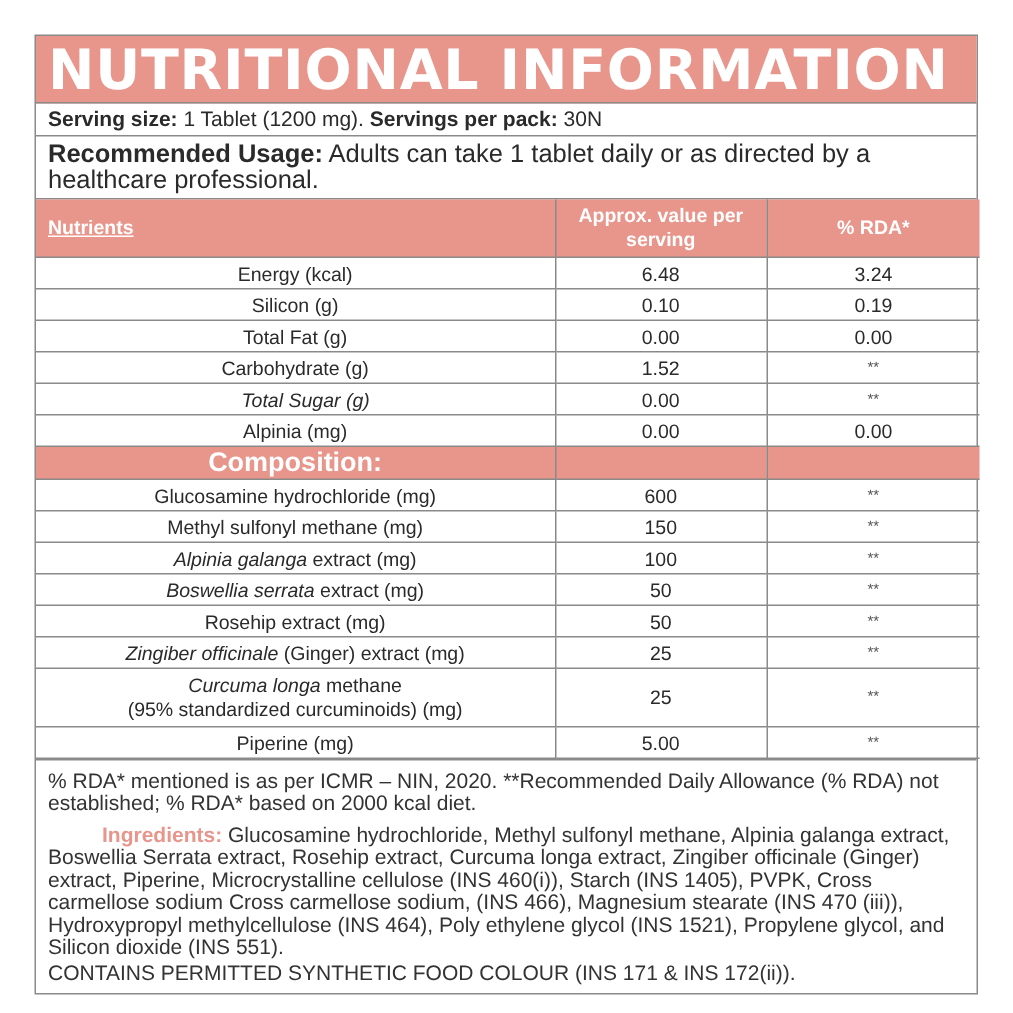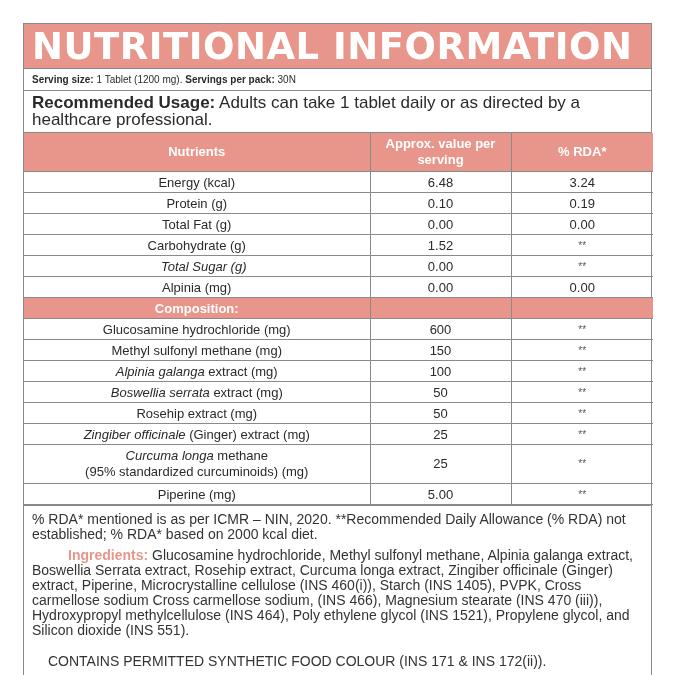--- a/index.html
+++ b/index.html
@@ -1,32 +1,32 @@
 <!DOCTYPE html>
 <html><head>
 <meta charset="utf-8">
 <style>
   html, body { margin:0; padding:0; background:#ffffff; }
   body { width:675px; height:675px; position:relative; font-family:"Liberation Sans", sans-serif; color:#2a2a2a; }
   .panel { position:absolute; left:23px; top:23px; width:629px; border:1.5px solid #8a8a8a; box-sizing:border-box; }
   .title { background:#e8958b; color:#ffffff; font-weight:bold; font-size:37px; letter-spacing:0.5px; height:44px; line-height:46px; padding-left:8px; white-space:nowrap; border-bottom:1.5px solid #8a8a8a; font-family:"DejaVu Sans", sans-serif; }
-  .serving { font-size:10px; height:21px; line-height:21px; padding-left:8px; border-bottom:1.5px solid #8a8a8a; }
+  .serving { font-size:14px; height:21px; line-height:21px; padding-left:8px; border-bottom:1.5px solid #8a8a8a; }
   .usage { font-size:17px; line-height:17px; padding:3px 8px 4px 8px; border-bottom:1.5px solid #8a8a8a; }
   b.lbl { font-weight:bold; }
   table { border-collapse:collapse; width:100%; table-layout:fixed; }
   td, th { border:1.5px solid #8a8a8a; font-size:13px; padding:0 8px; height:20px;text-align:center; }
   tr:first-child td, tr:first-child th { border-top:none; }
   td:first-child, th:first-child { border-left:none; }
   td:last-child, th:last-child { border-right:none; }
   th { background:#e8958b; color:#ffffff; font-weight:bold; }
   .hdr th { height:38px; line-height:16px; }
   .c { text-align:center; }
-  .l { text-align:center; }
+  .l { text-align:left;text-decoration:underline; }
   .indent { padding-left:22px;font-style:italic; }
-  .comp td { background:#e8958b; color:#ffffff; font-weight:bold; height:20px; font-size:13px; }
+  .comp td { background:#e8958b; color:#ffffff; font-weight:bold; height:20px; font-size:18px; }
   .tall td { height:38px; line-height:16px; }
   .star { font-size:10px; color:#555; }
   .notes { font-size:14px; line-height:15px; padding:6px 8px 6px 8px; color:#333; }
   .notes p { margin:0 0 6px 0; }
   .ing-label { color:#e8958b; font-weight:bold;padding-left:36px; }
 </style>
 </head>
 <body>
 
 <div class="panel">
@@ -51,21 +51,21 @@
       <th class="l">Nutrients</th>
       <th class="c">Approx. value per serving</th>
       <th class="c">% RDA*</th>
     </tr>
     <tr>
       <td>Energy (kcal)</td>
       <td class="c">6.48</td>
       <td class="c">3.24</td>
     </tr>
     <tr>
-      <td>Protein (g)</td>
+      <td>Silicon (g)</td>
       <td class="c">0.10</td>
       <td class="c">0.19</td>
     </tr>
     <tr>
       <td>Total Fat (g)</td>
       <td class="c">0.00</td>
       <td class="c">0.00</td>
     </tr>
     <tr>
       <td>Carbohydrate (g)</td>
@@ -128,15 +128,15 @@
       <td><i></i><span>Piperine (mg)</span></td>
       <td class="c">5.00</td>
       <td class="c star">**</td>
     </tr>
   </tbody>
     </table>
 
   <div class="notes" style="border-top:1.5px solid #8a8a8a;">
     <p>% RDA* mentioned is as per ICMR – NIN, 2020. **Recommended Daily Allowance (% RDA) not established; % RDA* based on 2000 kcal diet.</p>
     <p style="margin-bottom:2px;"><span class="ing-label">Ingredients:</span><span> Glucosamine hydrochloride, Methyl sulfonyl methane, Alpinia galanga extract, Boswellia Serrata extract, Rosehip extract, Curcuma longa extract, Zingiber officinale (Ginger) extract, Piperine, Microcrystalline cellulose (INS 460(i)), Starch (INS 1405), PVPK, Cross carmellose sodium Cross carmellose sodium, (INS 466), Magnesium stearate (INS 470 (iii)), Hydroxypropyl methylcellulose (INS 464), Poly ethylene glycol (INS 1521), Propylene glycol, and Silicon dioxide (INS 551).</span></p>
-    <p style="margin:16px;">CONTAINS PERMITTED SYNTHETIC FOOD COLOUR (INS 171 &amp; INS 172(ii)).</p>
+    <p style="margin:0;">CONTAINS PERMITTED SYNTHETIC FOOD COLOUR (INS 171 &amp; INS 172(ii)).</p>
   </div>
 </div>
 
 </body></html>

